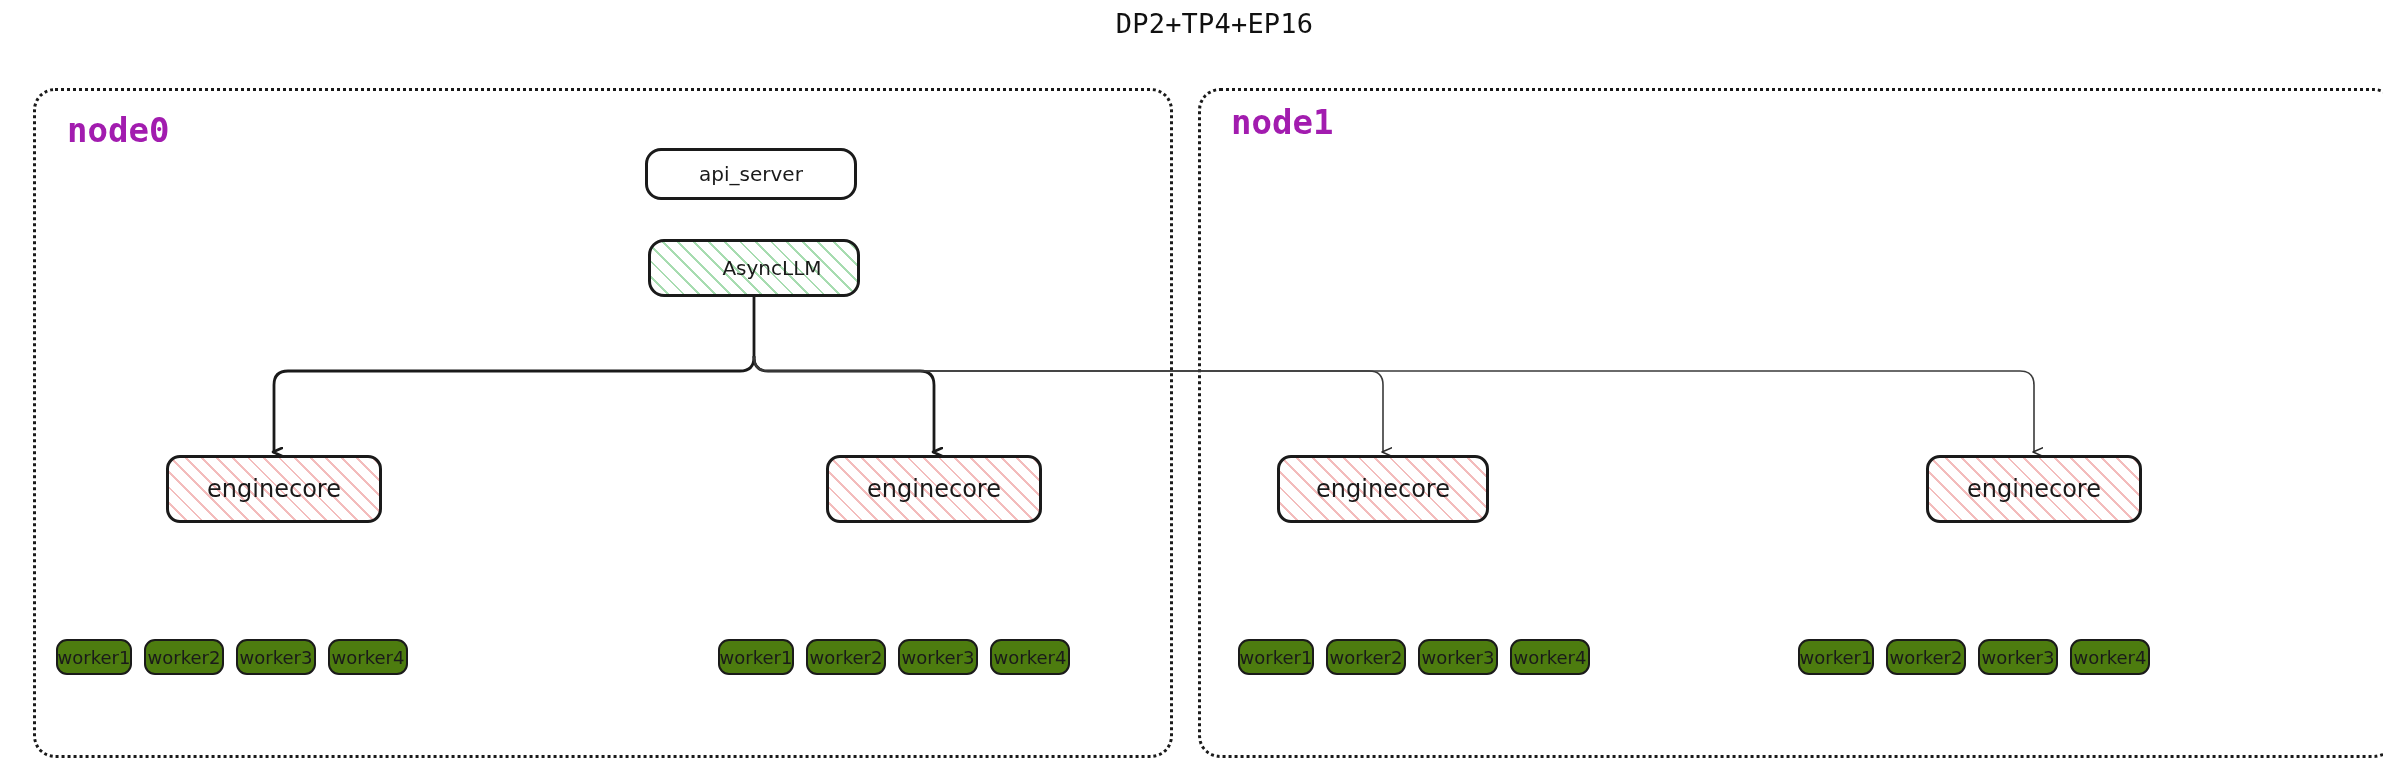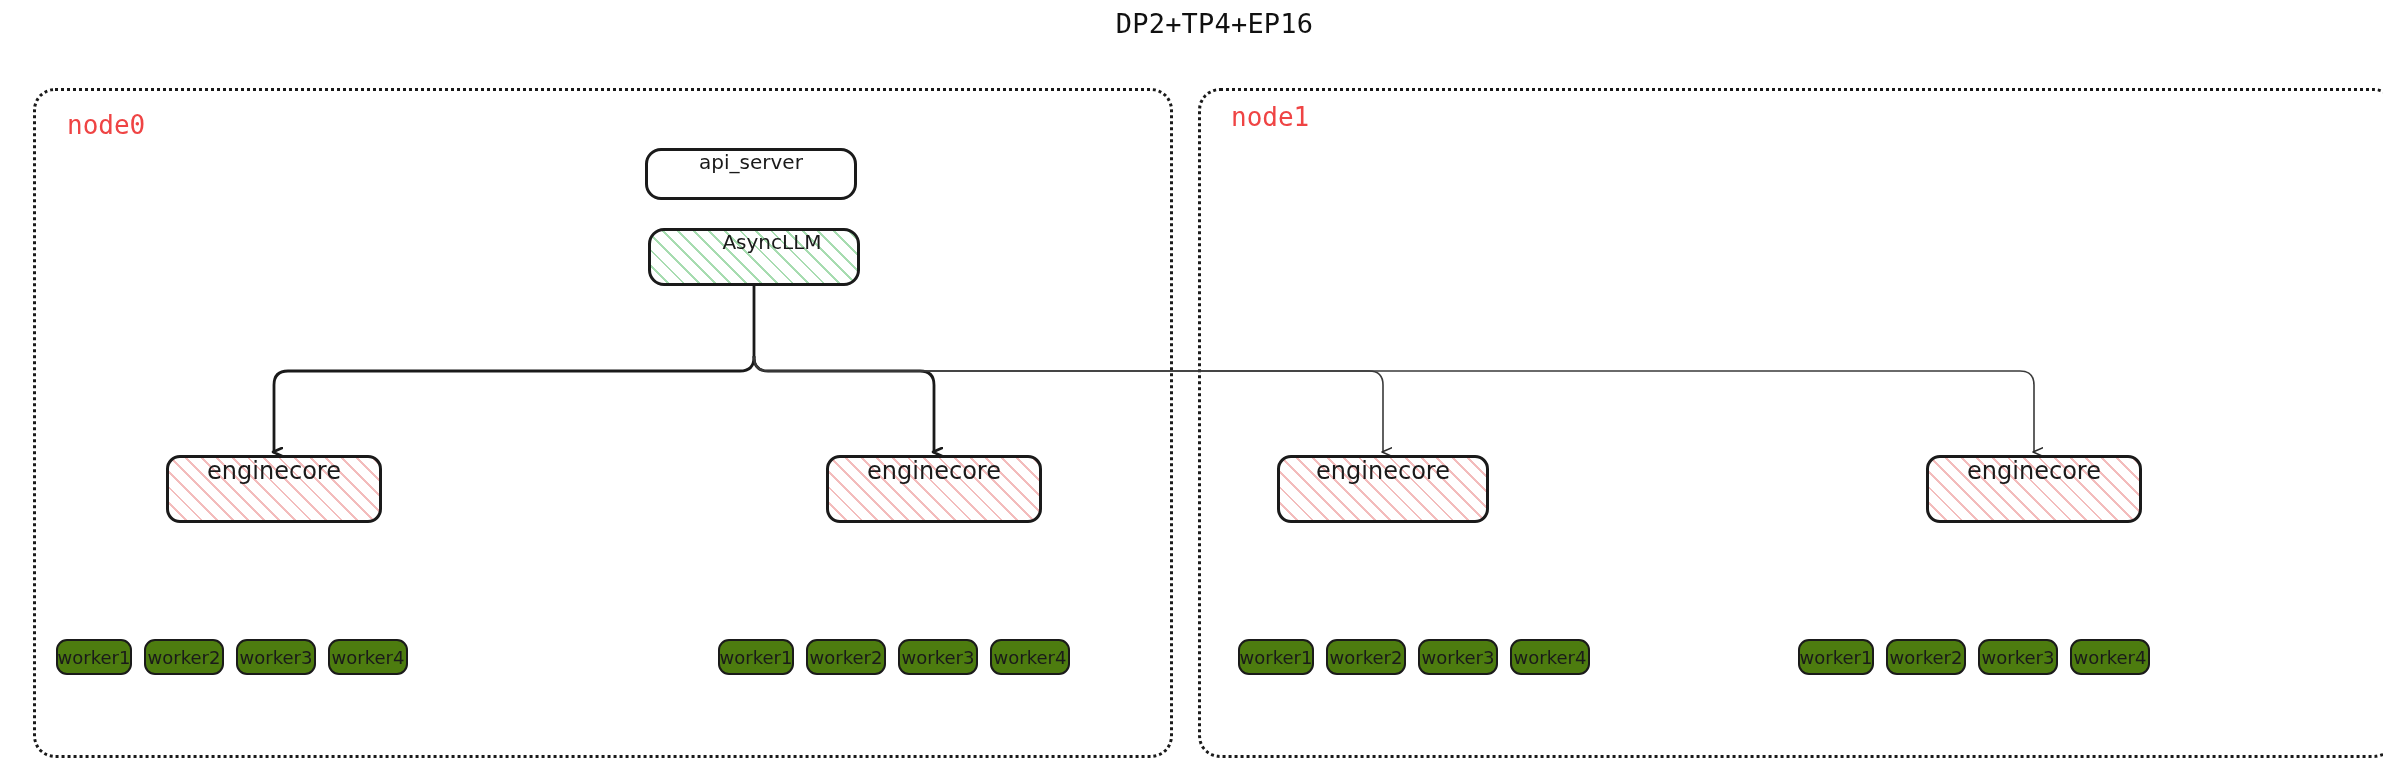--- a/index.html
+++ b/index.html
@@ -34,32 +34,34 @@
   .node-box {
     position: absolute;
     border: 3px dotted #1a1a1a;
     border-radius: 22px;
     background: transparent;
     box-sizing: border-box;
   }
   .node-label {
     position: absolute;
     font-family: "DejaVu Sans Mono", monospace;
-    font-size: 26px;
-    color: #ef4444;
+    font-size: 34px;
+    color: #a21caf;
+    font-weight: bold;
   }
 
   
   .box {
     position: absolute;
     box-sizing: border-box;
     border: 3px solid #1a1a1a;
     border-radius: 14px;
     background: #ffffff;
     display: flex;
+    align-items: center;
     justify-content: center;
     font-size: 19px;
     color: #1a1a1a;
     text-align: center;
     line-height: 1.1;
   }
   .box.api {
     border-radius: 16px;
     font-size: 20px;
   }
@@ -143,21 +145,21 @@
         <path d="M 731 357 Q 731 371 745 371 L 897 371 Q 911 371 911 385 L 911 452" fill="none" stroke="#1a1a1a" stroke-width="2.8" stroke-linecap="round" marker-end="url(#arrowThick)"></path>
         <path d="M 731 357 Q 731 371 745 371 L 1346 371 Q 1360 371 1360 385 L 1360 452" fill="none" stroke="#3a3a3a" stroke-width="1.6" stroke-linecap="round" marker-end="url(#arrowThin)"></path>
         <path d="M 731 357 Q 731 371 745 371 L 1997 371 Q 2011 371 2011 385 L 2011 452" fill="none" stroke="#3a3a3a" stroke-width="1.6" stroke-linecap="round" marker-end="url(#arrowThin)"></path>
       </g>
   </svg>
 
   <div id="boxes-layer">
       <div class="box api" style="left: 622px; top: 148px; width: 212px; height: 52px;">
         <span class="box-text">api_server</span>
       </div>
-      <div class="box hatch-green" style="left: 625px; top: 228px; width: 212px; height: 58px; padding-left: 36px;">
+      <div class="box hatch-green" style="left: 625px; top: 239px; width: 212px; height: 58px; padding-left: 36px;">
         <span class="box-text">AsyncLLM</span>
       </div>
       <div class="box enginecore hatch-pink" style="left: 143px; top: 455px; width: 216px; height: 68px;">
         <span class="box-text">enginecore</span>
       </div>
       <div class="box enginecore hatch-pink" style="left: 803px; top: 455px; width: 216px; height: 68px;">
         <span class="box-text">enginecore</span>
       </div>
       <div class="worker" style="left: 33px; top: 639px; width: 76px;">
         <span>worker1</span>

